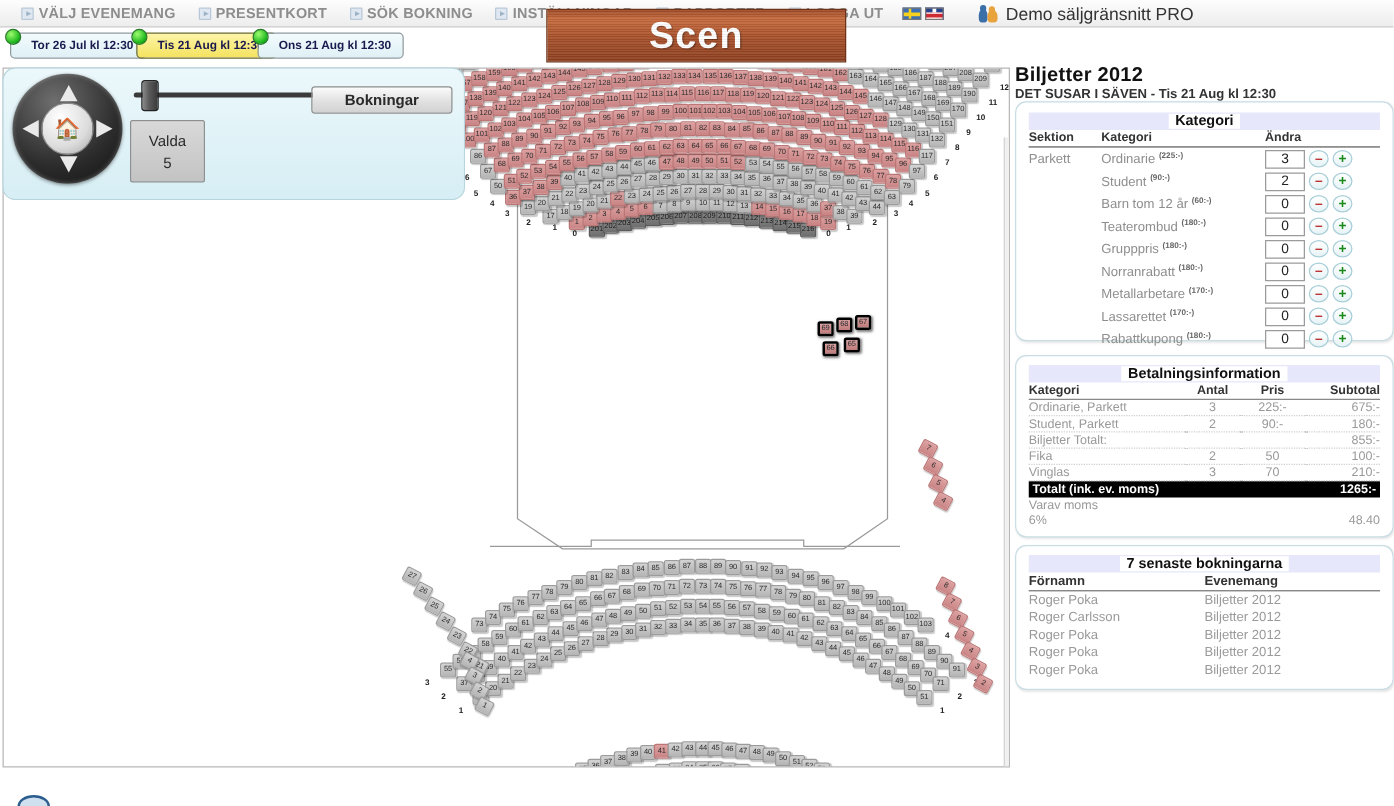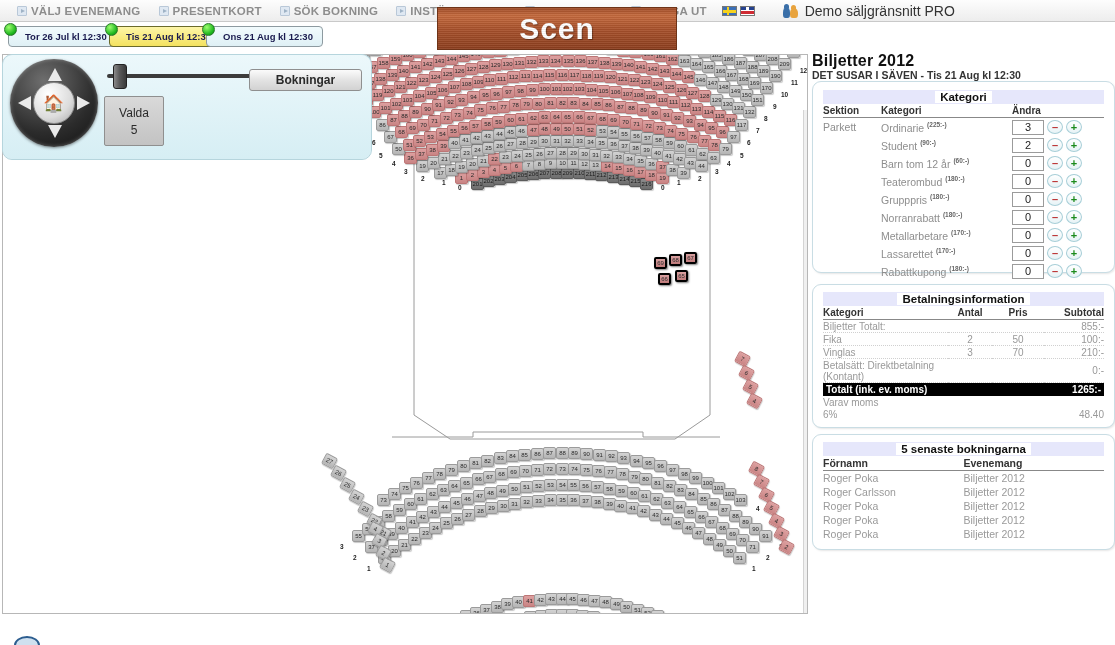--- a/index.html
+++ b/index.html
@@ -1982,42 +1982,48 @@
       <thead>
         <tr>
           <th style="text-align:left;">Kategori</th>
           <th style="width:44px;">Antal</th>
           <th style="width:52px;">Pris</th>
           <th style="width:60px;text-align:right;">Subtotal</th>
         </tr>
       </thead>
       <tbody id="pay-body">
           <tr class="dotted">
+            <td>Ordinarie, Parkett</td>
+            <td class="ta-c">3</td>
+            <td class="ta-c">225:-</td>
+            <td class="ta-r">675:-</td>
+          </tr>
+          <tr class="dotted">
+            <td>Student, Parkett</td>
+            <td class="ta-c">2</td>
+            <td class="ta-c">90:-</td>
+            <td class="ta-r">180:-</td>
+          </tr>
+          <tr class="dotted">
             <td>Biljetter Totalt:</td>
             <td class="ta-c"></td>
             <td class="ta-c"></td>
             <td class="ta-r">855:-</td>
           </tr>
           <tr class="dotted">
             <td>Fika</td>
             <td class="ta-c">2</td>
             <td class="ta-c">50</td>
             <td class="ta-r">100:-</td>
           </tr>
           <tr class="dotted">
             <td>Vinglas</td>
             <td class="ta-c">3</td>
             <td class="ta-c">70</td>
             <td class="ta-r">210:-</td>
-          </tr>
-          <tr class="dotted">
-            <td>Betalsätt: Direktbetalning (Kontant)</td>
-            <td class="ta-c"></td>
-            <td class="ta-c"></td>
-            <td class="ta-r">0:-</td>
           </tr>
         </tbody>
       <tbody>
         <tr class="totalrow">
           <td colspan="3">Totalt (ink. ev. moms)</td>
           <td class="ta-r">1265:-</td>
         </tr>
         <tr>
           <td colspan="4">Varav moms</td>
         </tr>
@@ -2027,21 +2033,21 @@
             <td></td>
           <td class="ta-r">48.40</td>
         </tr>
       </tbody>
     </table>
   </div>
 
 
   <div class="card" id="card-last">
     <div class="cardhead">
-      <span>5 senaste bokningarna</span>
+      <span>7 senaste bokningarna</span>
     </div>
     <table class="ltbl">
       <thead>
         <tr>
           <th style="width:50%;">Förnamn</th>
           <th>Evenemang</th>
         </tr>
       </thead>
       <tbody id="last-body">
           <tr>

